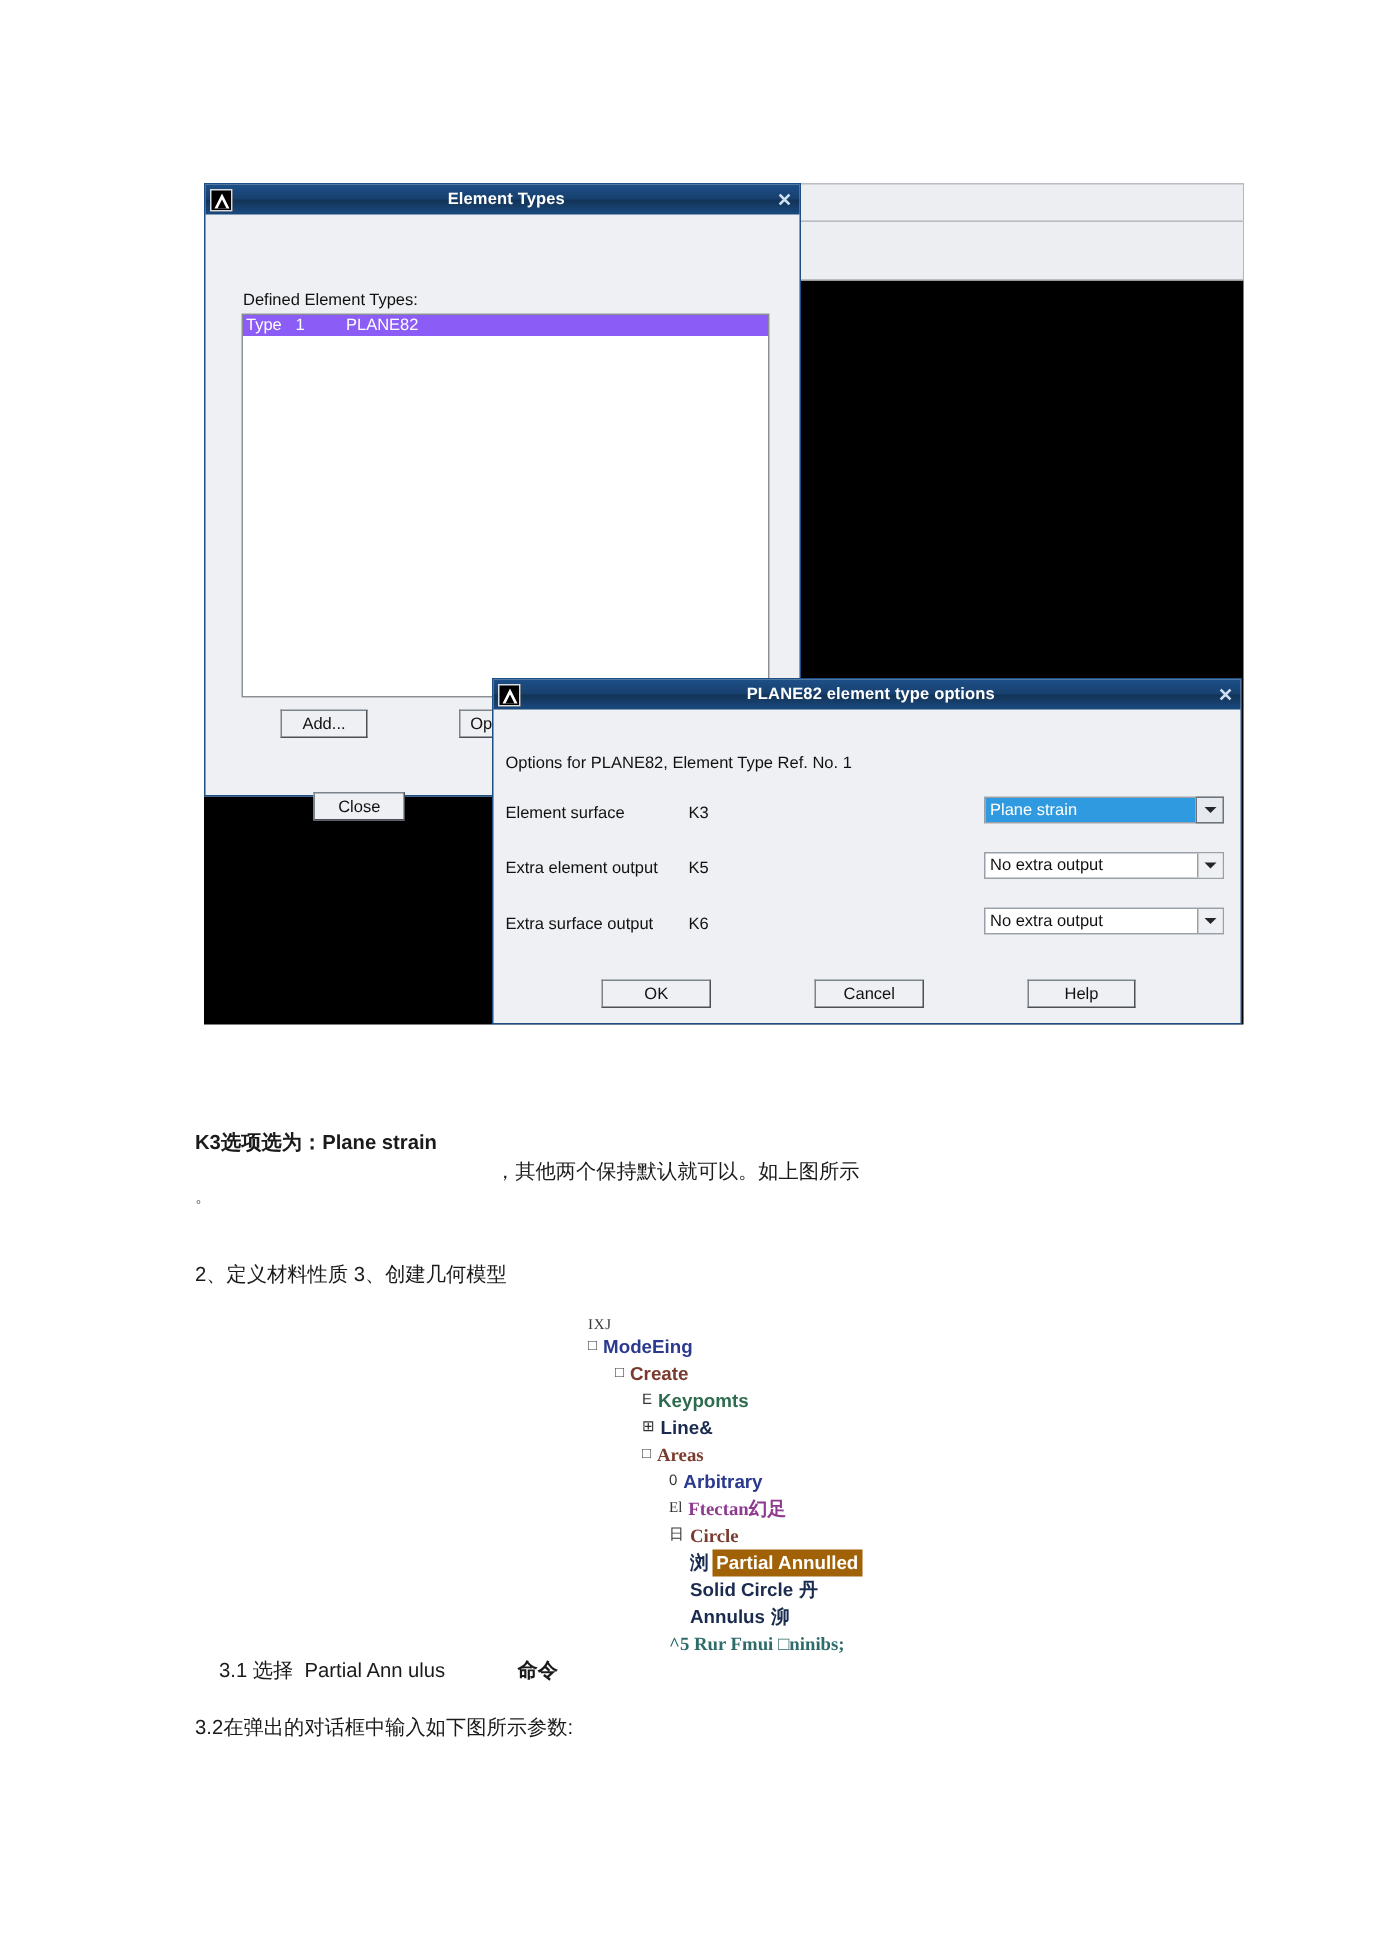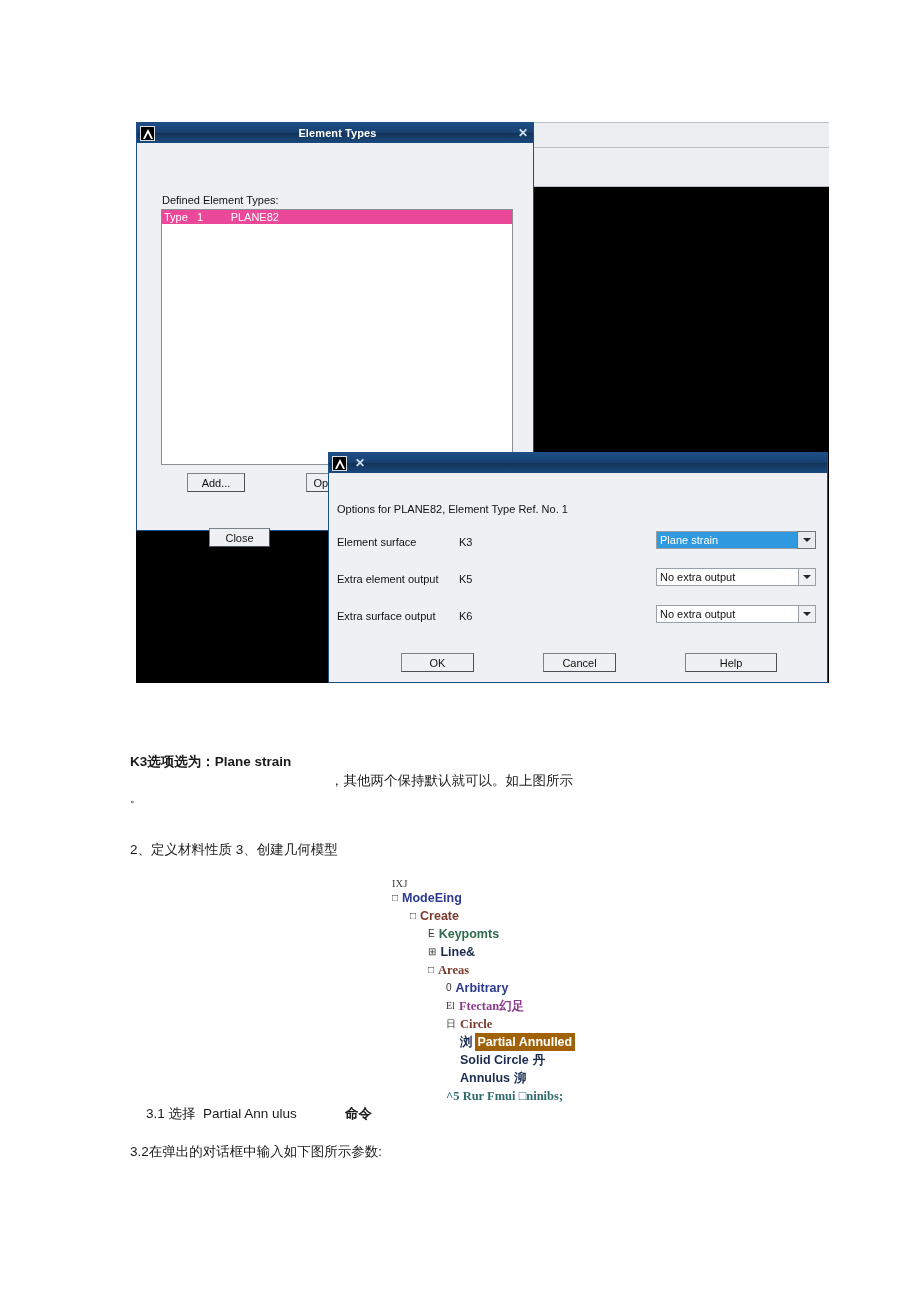--- a/index.html
+++ b/index.html
@@ -124,21 +124,21 @@
   }
   .et-list {
     position: absolute;
     left: 24px; top: 66px;
     width: 352px; height: 256px;
     background: #ffffff;
     border: 1px solid #8a8f96;
     box-sizing: border-box;
   }
   .et-row-selected {
-    background: #ec4899;
+    background: #8b5cf6;
     color: #ffffff;
     font-size: 11px;
     height: 14px;
     line-height: 14px;
     padding-left: 2px;
     white-space: pre;
   }
   .btn {
     position: absolute;
     background: #eef0f3;
@@ -230,21 +230,21 @@
     content: "";
     position: absolute;
     left: 50%; top: 50%;
     margin-left: -4px; margin-top: -2px;
     border-left: 4px solid transparent;
     border-right: 4px solid transparent;
     border-top: 4px solid #23272b;
   }
   #p82-btn-ok     { left: 72px;  top: 180px; width: 73px; }
   #p82-btn-cancel { left: 214px; top: 180px; width: 73px; }
-  #p82-btn-help   { left: 356px; top: 180px; width: 92px; }
+  #p82-btn-help   { left: 356px; top: 180px; width: 72px; }
 
   
   .doc-text {
     position: absolute;
     font-size: 13.5px;
     color: #1a1a1a;
     line-height: 1.5;
     white-space: pre;
   }
   #txt-k3-a  { left: 130px; top: 752px; font-weight: bold; }
@@ -326,20 +326,21 @@
       <button class="btn" id="btn-add">Add...</button>
       <button class="btn" id="btn-options">Options...</button>
       <button class="btn" id="btn-delete">Delete</button>
       <button class="btn" id="btn-close">Close</button>
     </div>
   </div>
 
   <div class="dlg" id="dlg-plane82">
     <div class="dlg-title">
       <span class="dlg-logo"></span>
+      <span class="dlg-title-text">PLANE82 element type options</span>
       <span class="dlg-close">✕</span>
     </div>
     <div class="dlg-body">
       <div class="p82-subtitle">Options for PLANE82, Element  Type Ref. No. 1</div>
 
       <div class="opt-row" style="top:58px">
         <span class="opt-label">Element surface</span>
         <span class="opt-key">K3</span>
         <div class="combo selected">
           <span class="val">Plane strain</span>

